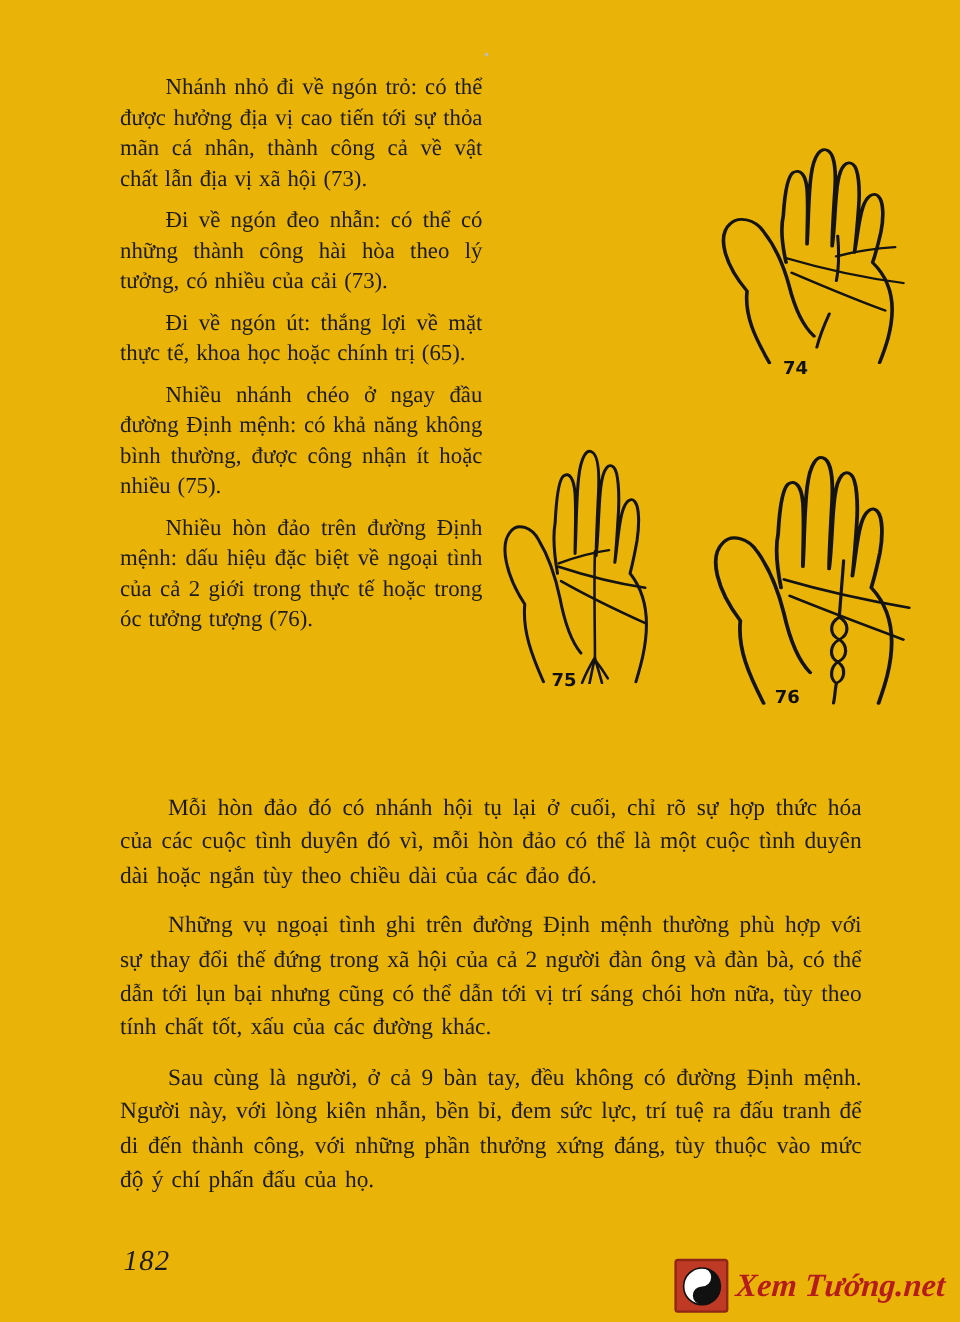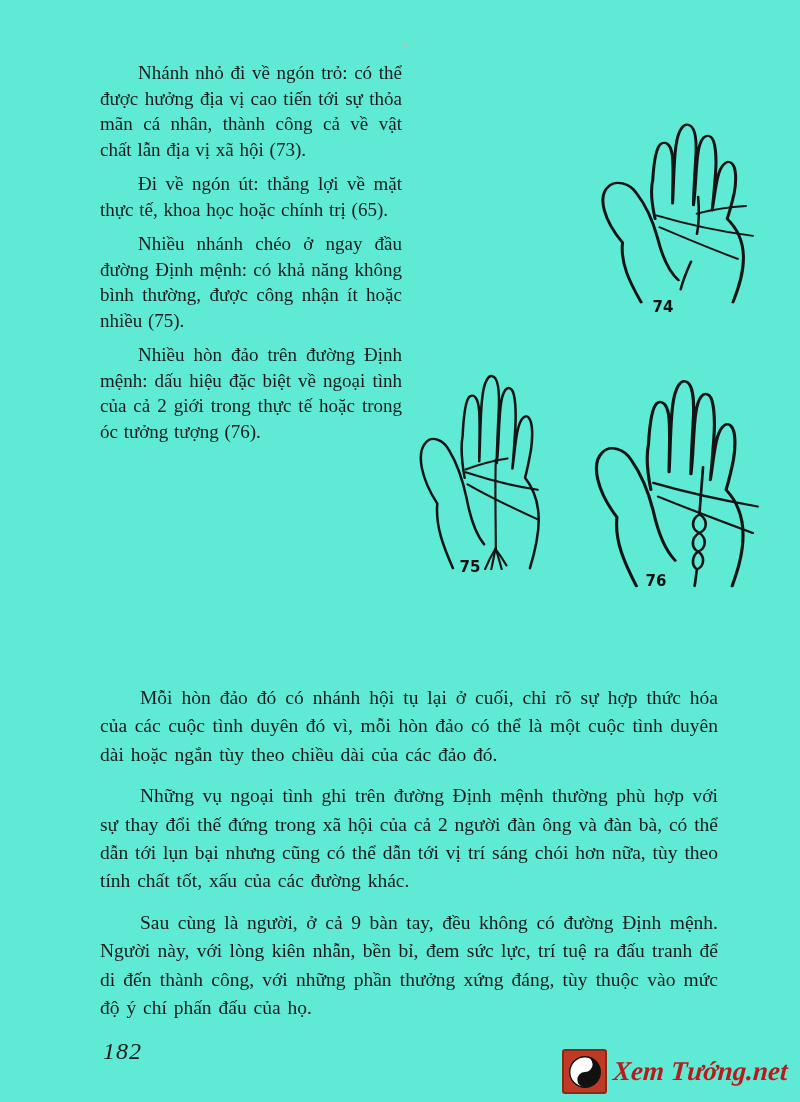--- a/index.html
+++ b/index.html
@@ -1,20 +1,20 @@
 <!DOCTYPE html>
 <html><head>
 <meta charset="utf-8">
 <style>
   html,body{margin:0;padding:0;background:#e8e8e8;}
   .page{
     position:relative;
     width:800px;height:1102px;
     margin:0 auto;
-    background:#5eead4;
+    background:#eab308;
     overflow:hidden;
     font-family:"Liberation Serif", serif;
     color:#1b1b1b;
   }
   
   .left-col{
     position:absolute;
     left:100px;top:60px;width:302px;
   }
   .left-col p{
@@ -44,21 +44,21 @@
   .fig-74 .fig-label{transform:translateX(-20px);margin-top:-6px;}
   .fig-75{left:10px;top:358px;}
   .fig-75 .fig-label{transform:translateX(-18px);margin-top:-12px;}
   .fig-76{left:183px;top:362px;}
   .fig-76 .fig-label{transform:translateX(-24px);margin-top:-16px;}
   .hand path{stroke:#141414;fill:none;stroke-width:2.6;stroke-linecap:round;stroke-linejoin:round;}
   .hand .thin{stroke-width:2.2;}
   
   .bottom-text{
     position:absolute;
-    left:100px;top:684px;width:618px;
+    left:100px;top:660px;width:618px;
   }
   .bottom-text p{
     margin:0 0 13px 0;
     font-size:19.5px;
     line-height:28.4px;
     text-align:justify;
     text-indent:40px;
     word-spacing:2px;
   }
   
@@ -100,20 +100,21 @@
 </style>
 </head>
 <body>
 
 <div class="page">
 
   <div class="scan-dot"></div>
 
   <div class="left-col">
     <p>Nhánh nhỏ đi về ngón trỏ: có thể được hưởng địa vị cao tiến tới sự thỏa mãn cá nhân, thành công cả về vật chất lẫn địa vị xã hội (73).</p>
+    <p>Đi về ngón đeo nhẫn: có thể có những thành công hài hòa theo lý tưởng, có nhiều của cải (73).</p>
     <p>Đi về ngón út: thắng lợi về mặt thực tế, khoa học hoặc chính trị (65).</p>
     <p>Nhiều nhánh chéo ở ngay đầu đường Định mệnh: có khả năng không bình thường, được công nhận ít hoặc nhiều (75).</p>
     <p>Nhiều hòn đảo trên đường Định mệnh: dấu hiệu đặc biệt về ngoại tình của cả 2 giới trong thực tế hoặc trong óc tưởng tượng (76).</p>
   </div>
 
   <div class="figures-layer">
 
 
     <div class="figure fig-74">
       <svg class="hand" width="186" height="196" viewBox="0 0 160 230" preserveAspectRatio="none">

